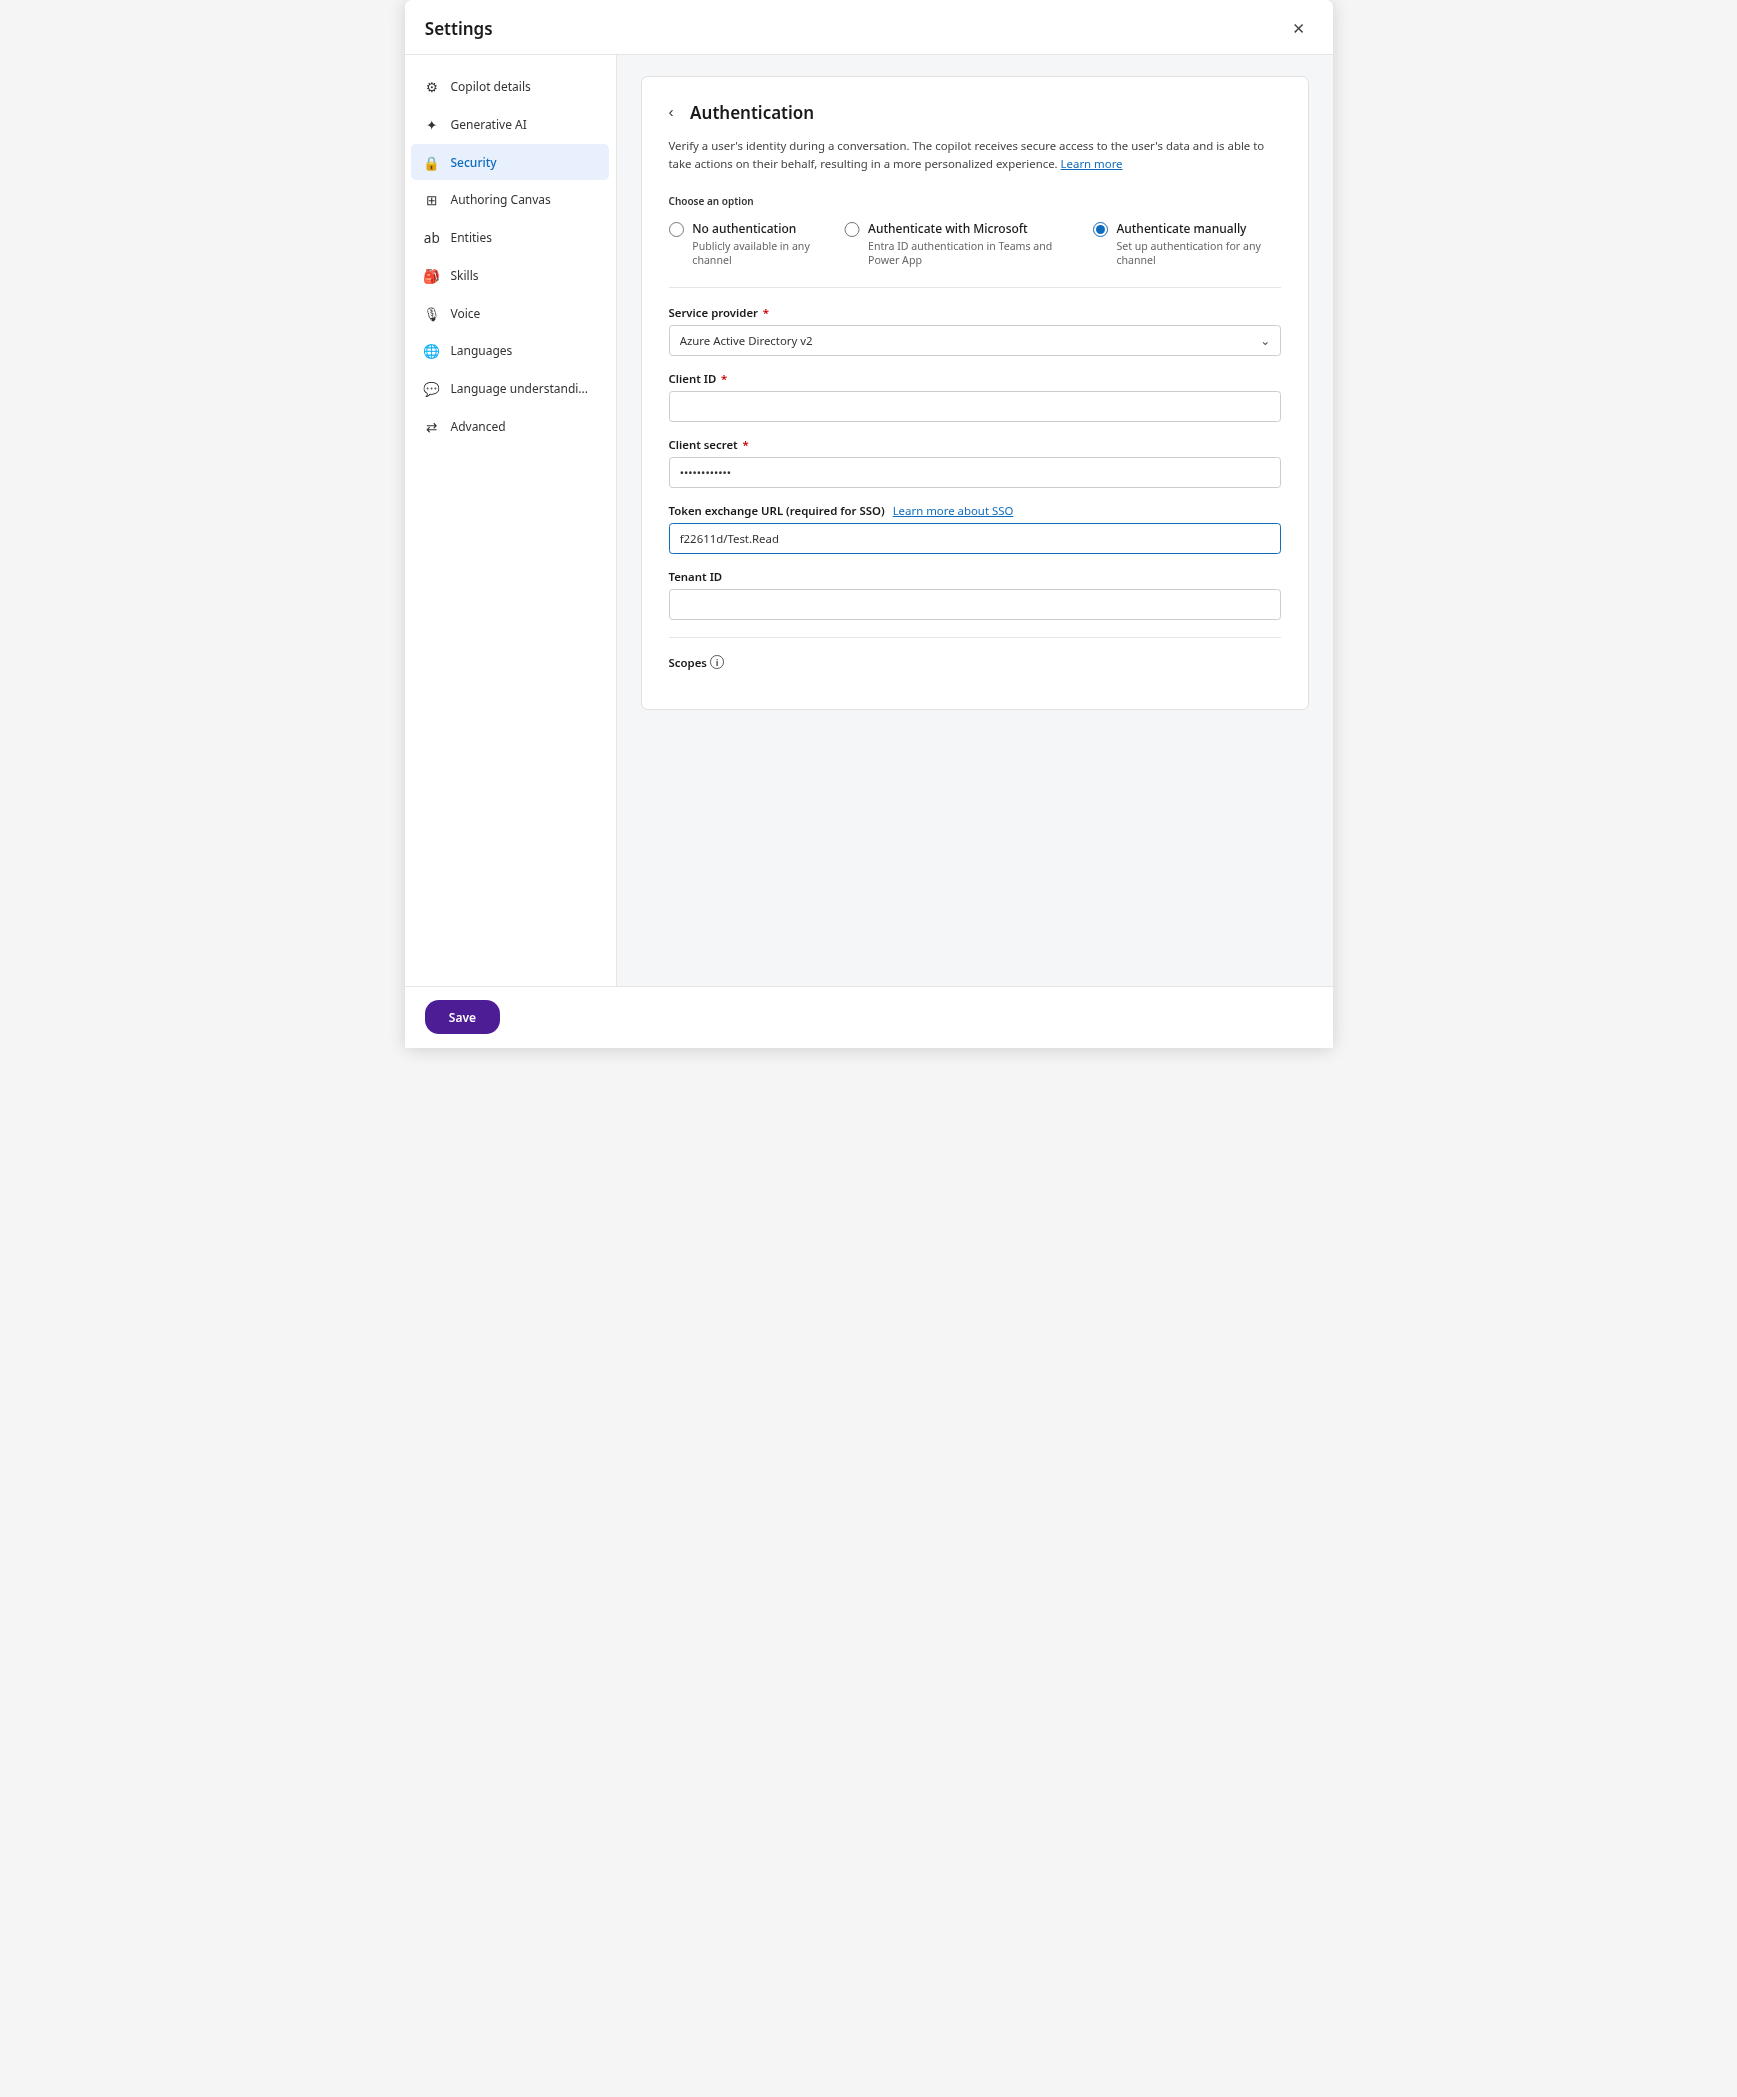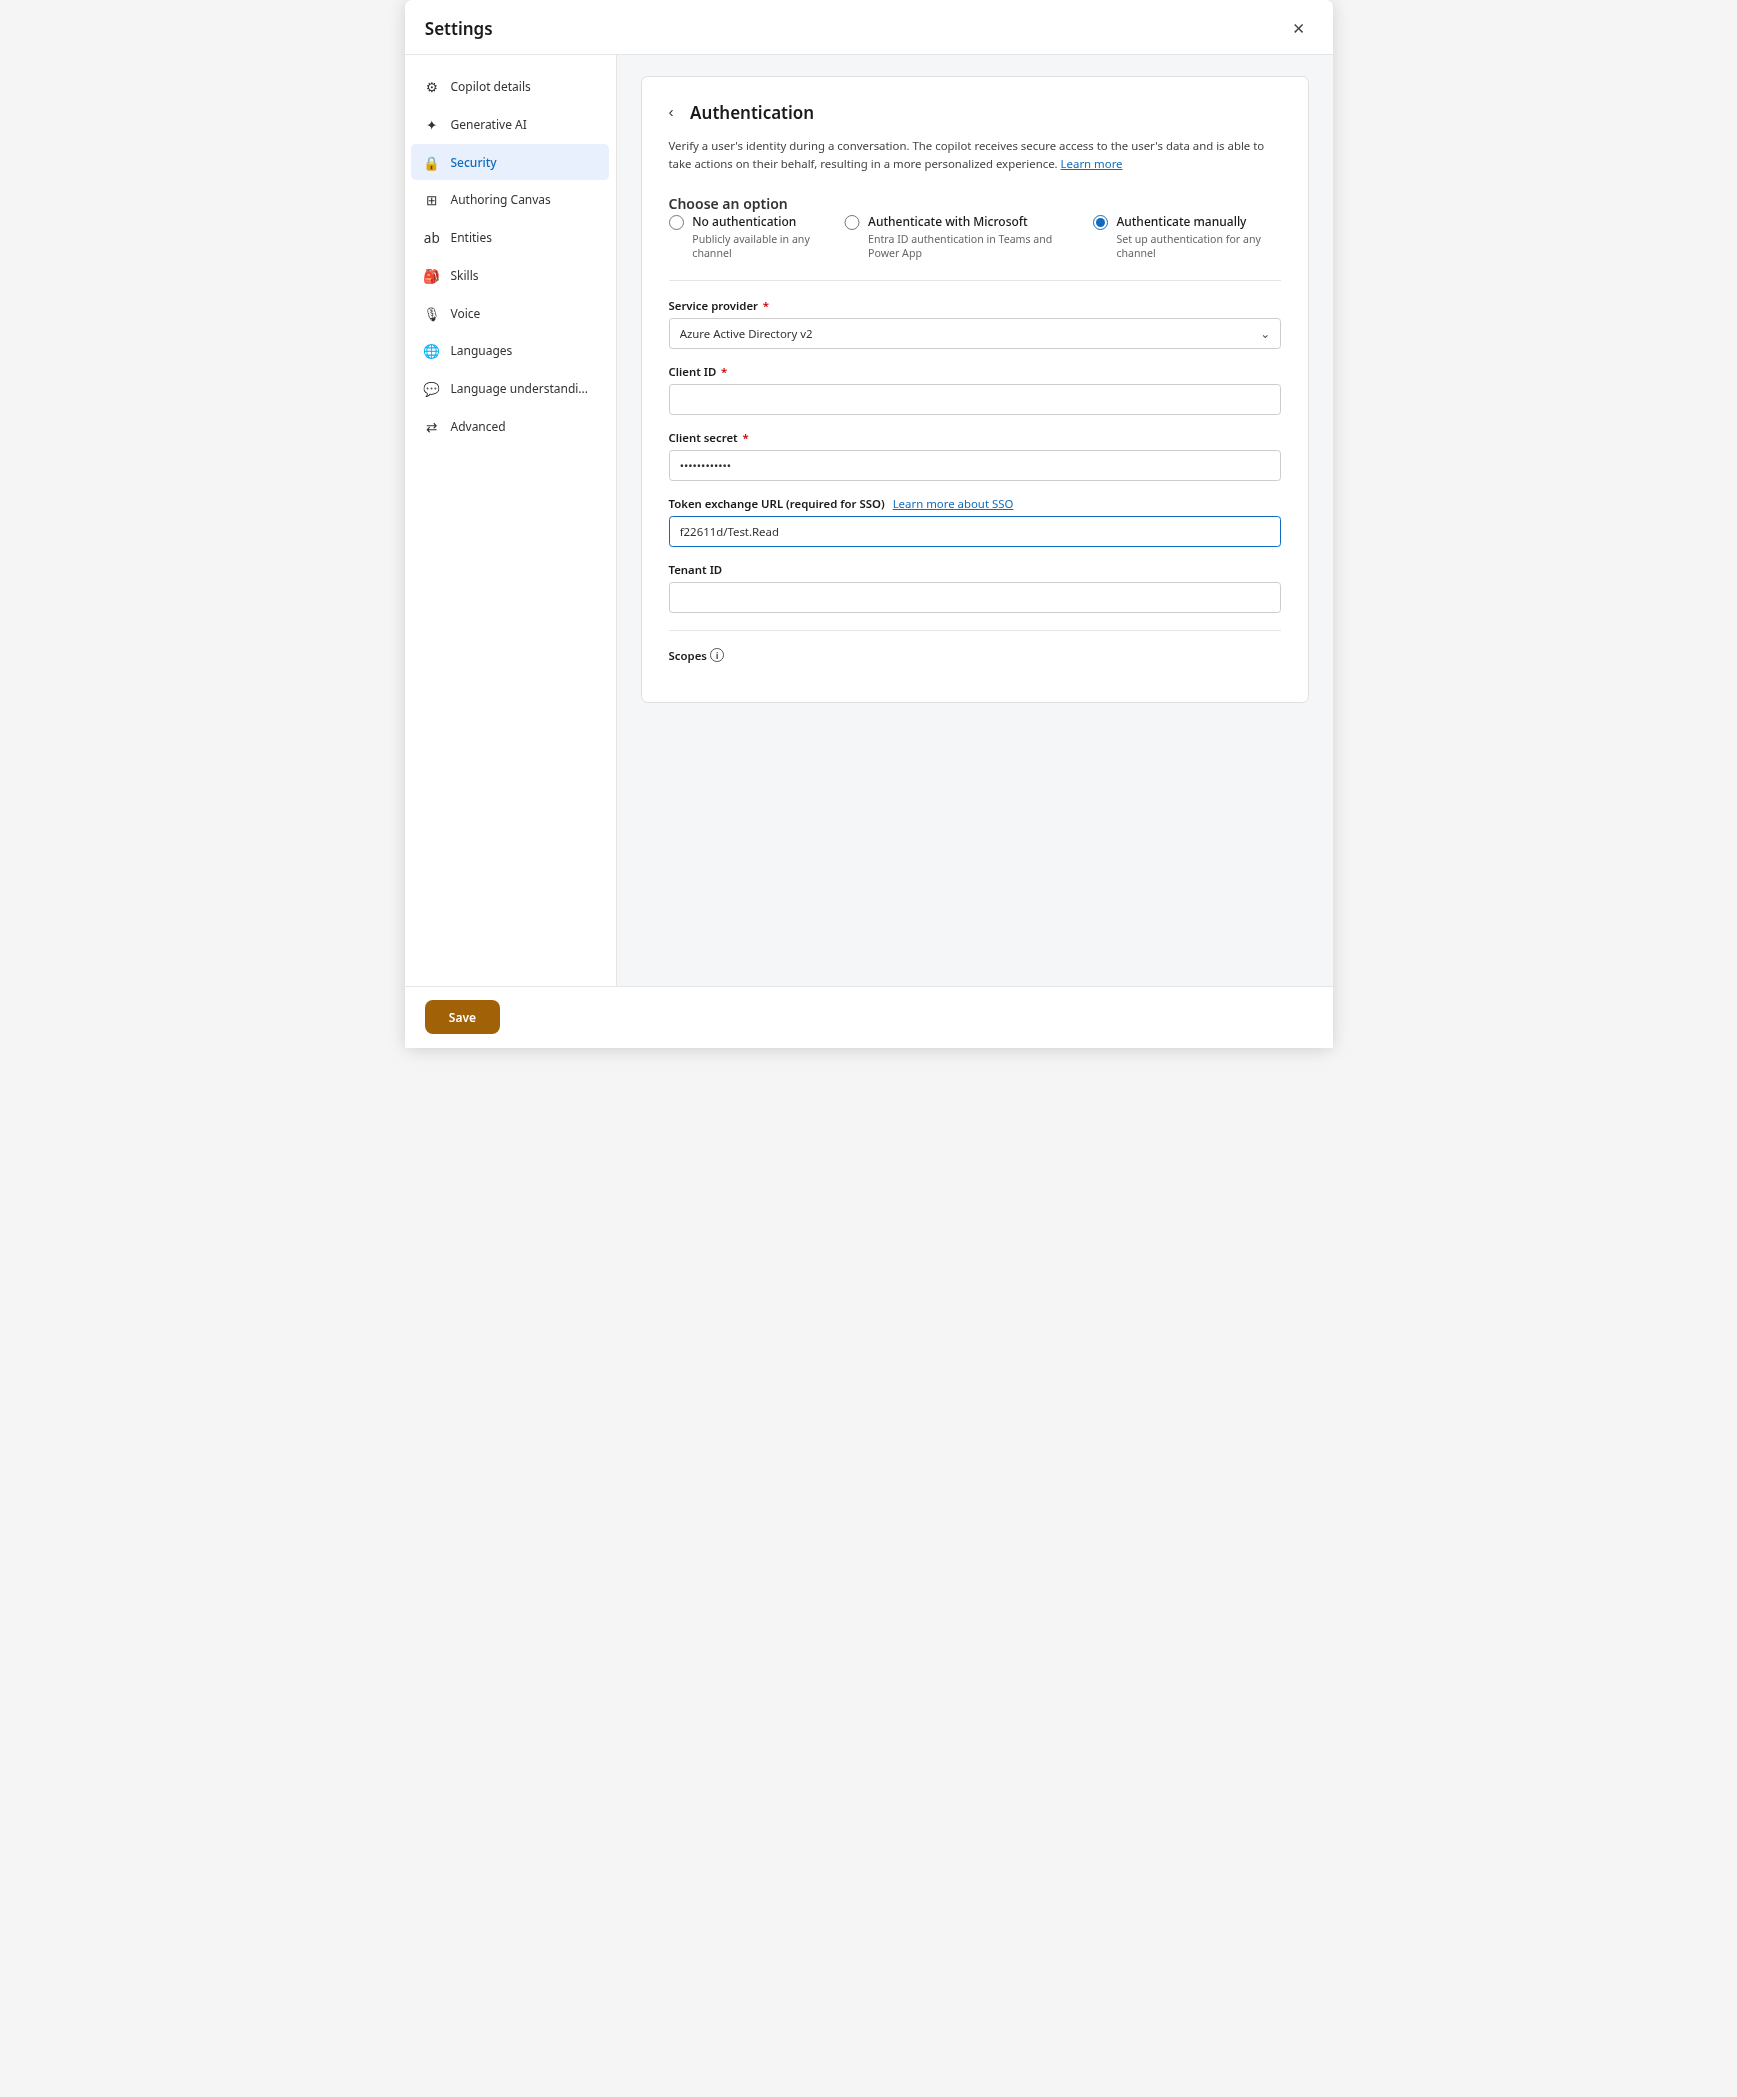--- a/index.html
+++ b/index.html
@@ -120,24 +120,24 @@
       color: #444;
       line-height: 1.6;
       margin-bottom: 20.3px;
     }
     .learn-more-link {
       color: #0f6cbd;
       text-decoration: underline;
       cursor: pointer;
     }
     .section-label {
-      font-size: 14px;
+      font-size: 10px;
       font-weight: 600;
       color: #333;
-      margin-bottom: 0;
+      margin-bottom: 12px;
     }
     .radio-group {
       display: flex;
       flex-direction: row;
       gap: 12px;
       margin-bottom: 20.3px;
     }
     .radio-option {
       display: flex;
       align-items: flex-start;
@@ -298,24 +298,24 @@
     }
     .footer-bar {
       padding: 13.6px 20.3px;
       border-top: 0.8px solid #e5e5e5;
       display: flex;
       align-items: center;
       background: #fff;
       flex-shrink: 0;
     }
     .save-btn {
-      background: #a16207;
+      background: #4c1d95;
       color: #fff;
       border: none;
-      border-radius: 8px;
+      border-radius: 14px;
       padding: 8.5px 24px;
       font-size: 12px;
       font-weight: 600;
       cursor: pointer;
       font-family: inherit;
     }
   </style>
 </head>
 <body>
 

